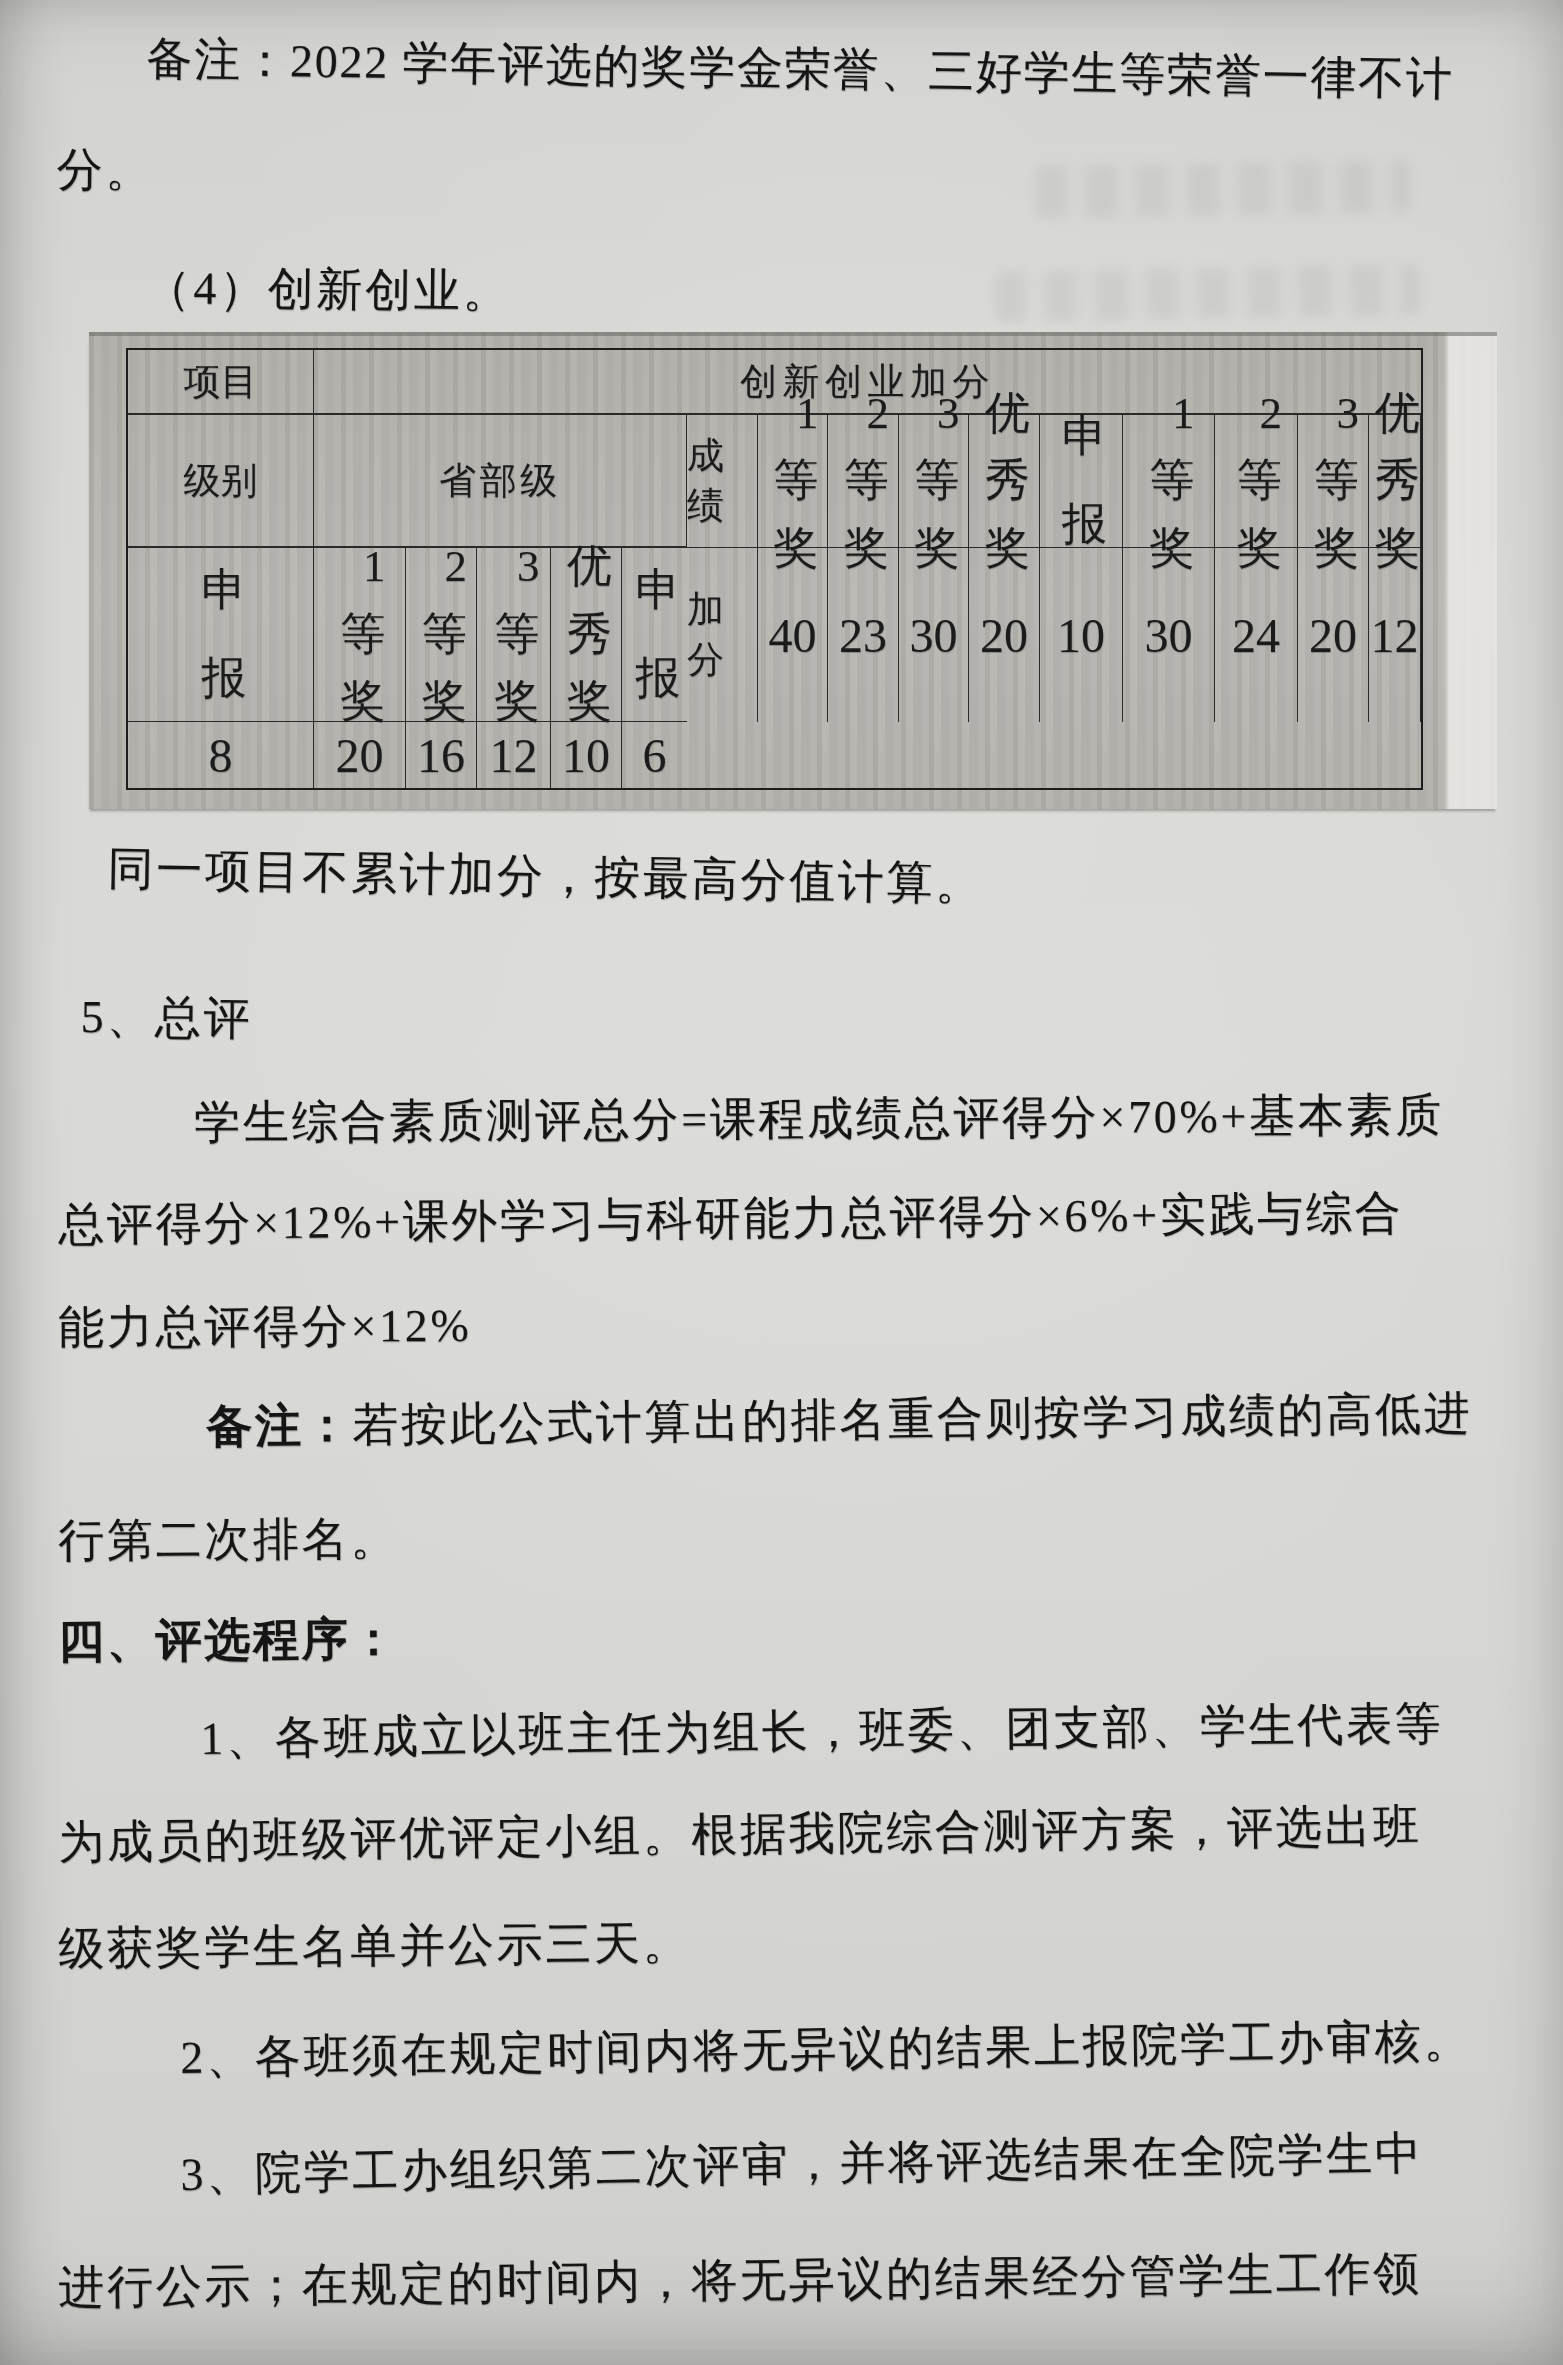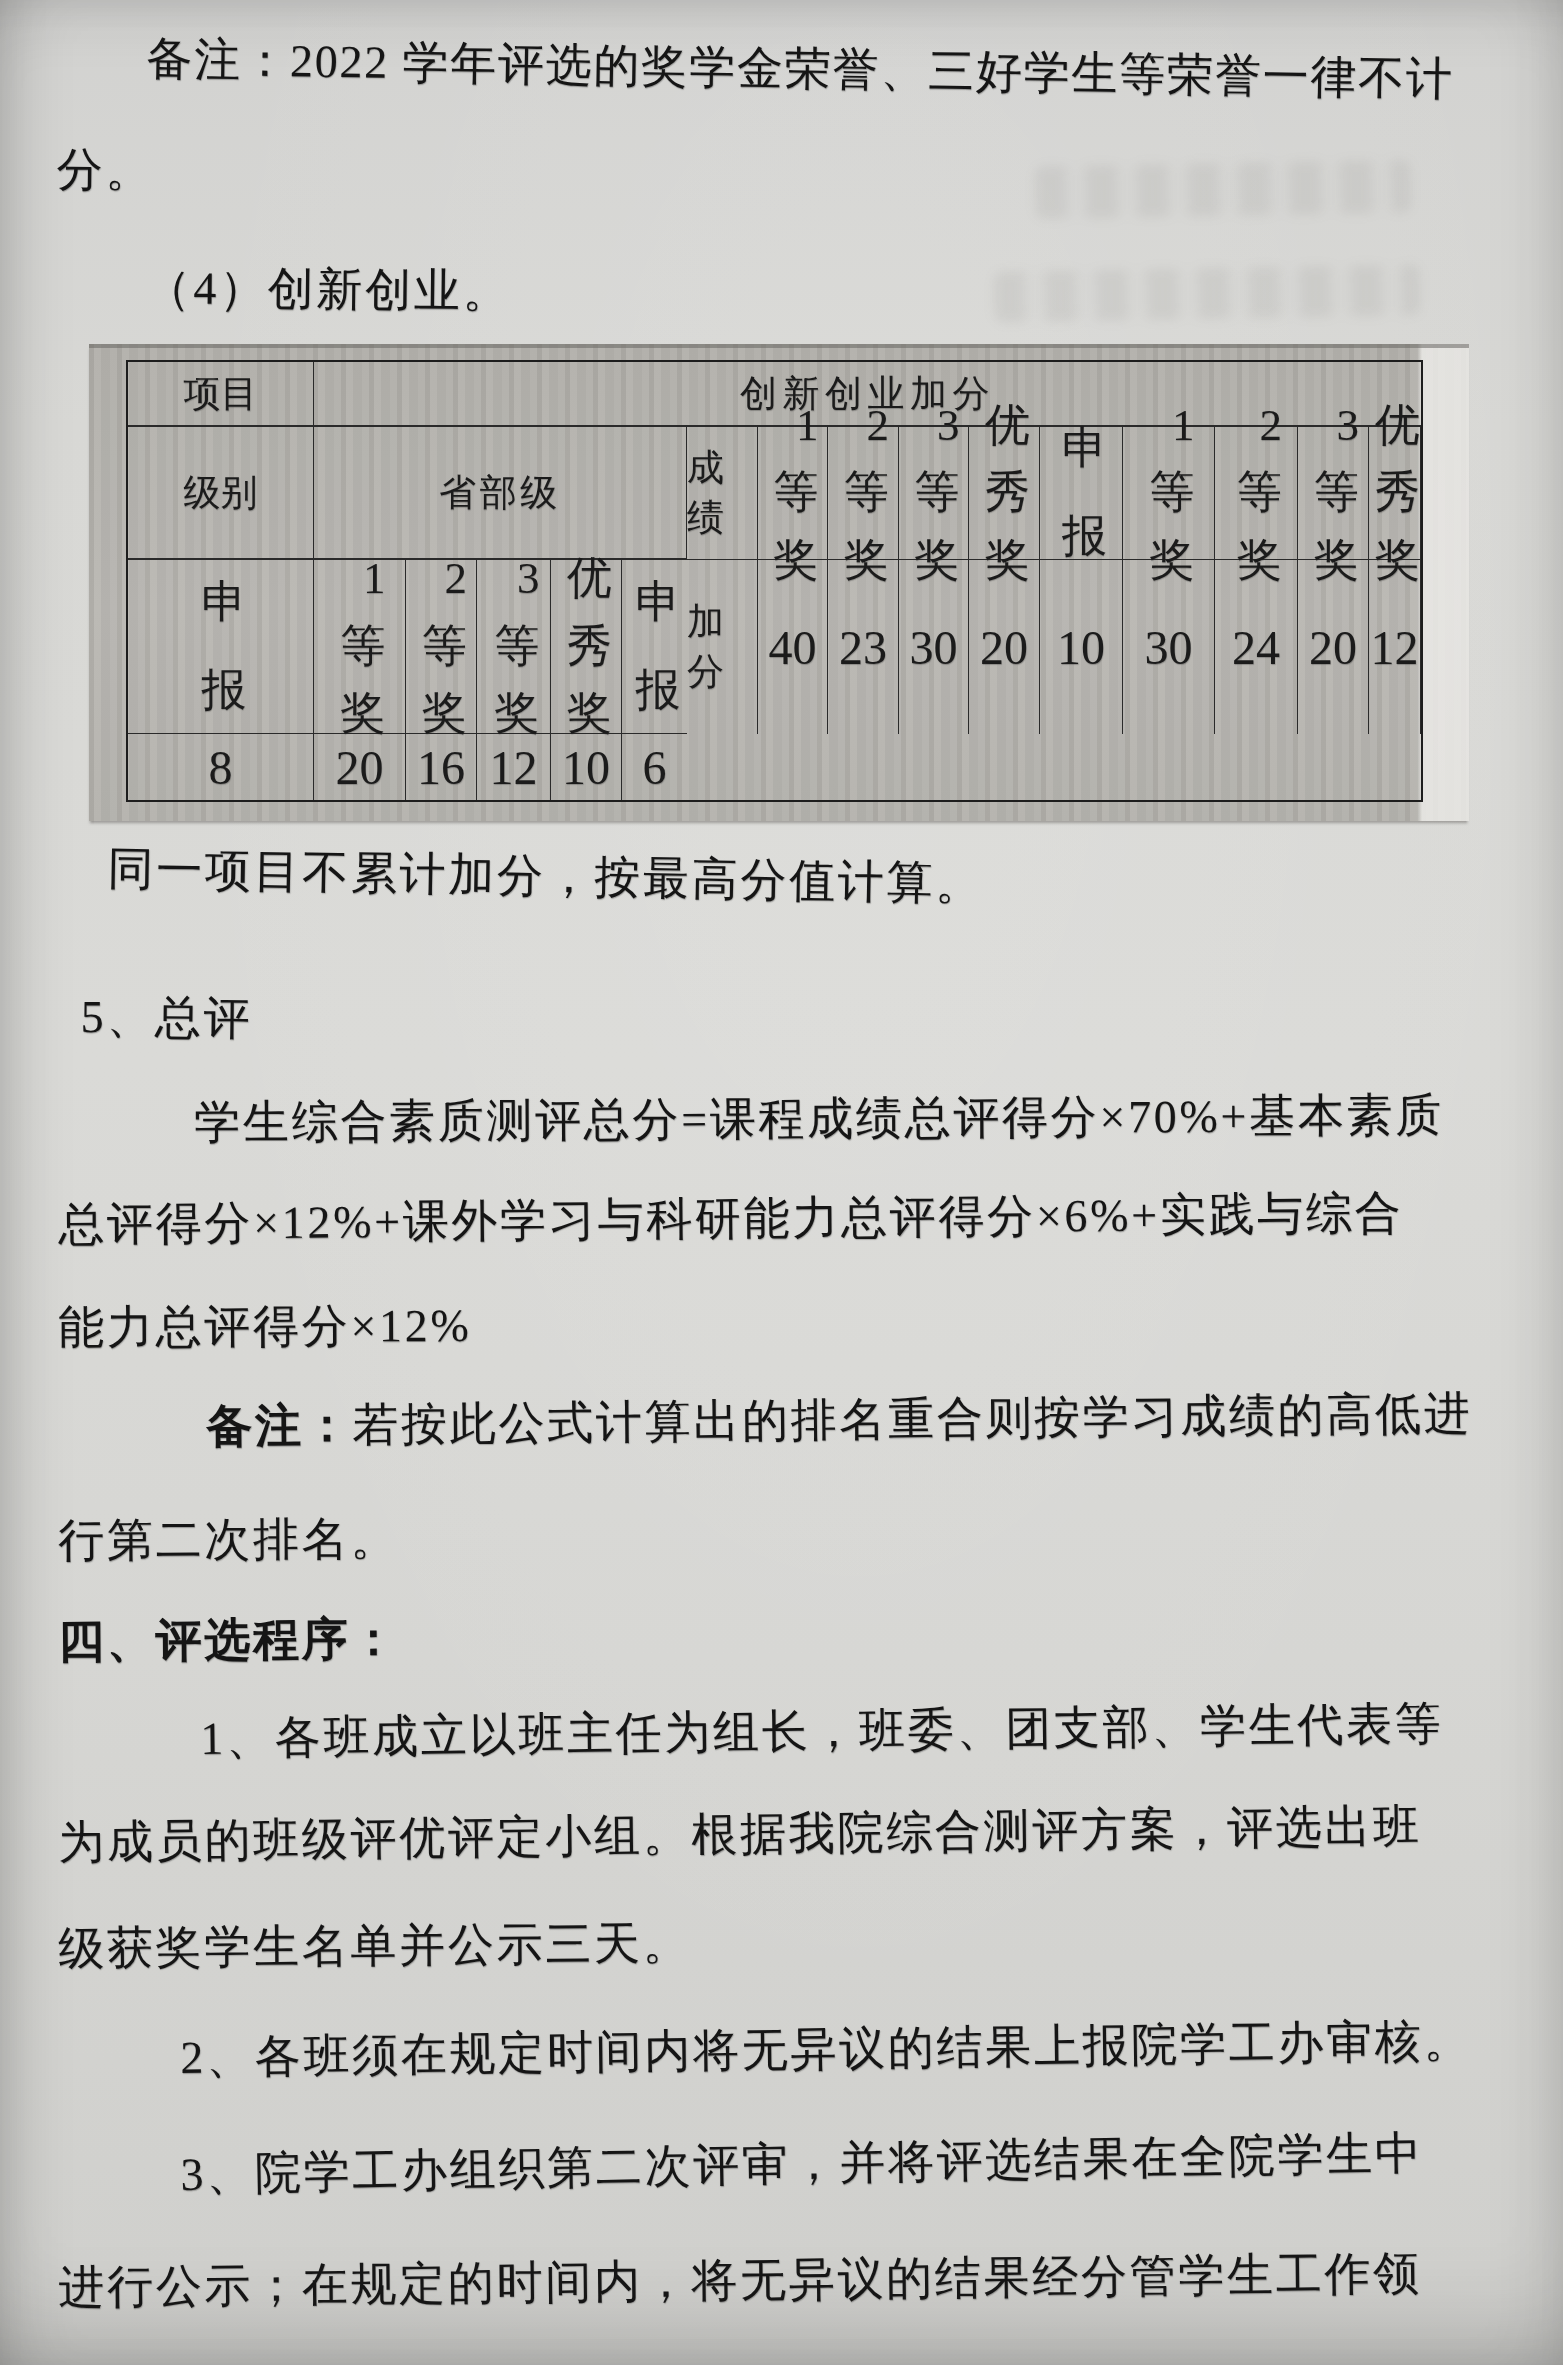--- a/index.html
+++ b/index.html
@@ -43,27 +43,28 @@
 
   
   .bleed{position:absolute;filter:blur(5.5px);opacity:.55;border-radius:9.2px;
     background:repeating-linear-gradient(90deg,
       rgba(118,116,112,.20) 0 31px, rgba(118,116,112,.03) 31px 51px);}
   .bleed1{left:1035px;top:163px;width:376px;height:53px;transform:rotate(-1deg);}
   .bleed2{left:994px;top:268px;width:426px;height:51px;transform:rotate(-1deg);}
 
   
   .scan{
-    position:absolute;left:89px;top:344px;width:1380px;height:473px;
+    position:absolute;left:89px;top:332px;width:1380px;height:473px;
     background:
       linear-gradient(90deg, rgba(255,255,255,0) 0 96.2%, rgba(236,235,232,.85) 96.6% 100%),
       repeating-linear-gradient(90deg, rgba(0,0,0,.05) 0 5.5px, rgba(255,255,255,.05) 5.5px 12px, rgba(0,0,0,.02) 12px 21px, rgba(255,255,255,.02) 21px 28px),
       linear-gradient(180deg,#b1afaa,#b8b6b1 55%,#b3b1ac);
     border-top:4.6px solid rgba(104,102,98,.55);
     box-shadow:0 3.7px 2.7px -0.9px rgba(92,90,86,.55);
+    padding-left:28px;
   }
   .tbl{
     position:absolute;left:37px;top:12px;
     display:grid;
     grid-template-columns:186px 92px 71px 74px 71px 65px 71px 70px 71px 70px 71px 83px 92px 83px 71px 52px;
     grid-template-rows:65px 133px 174px 66px;
     border:2.7px solid #1d1d1d;
     color:#1b1b1b;
   }
   .c{display:flex;align-items:center;justify-content:center;

